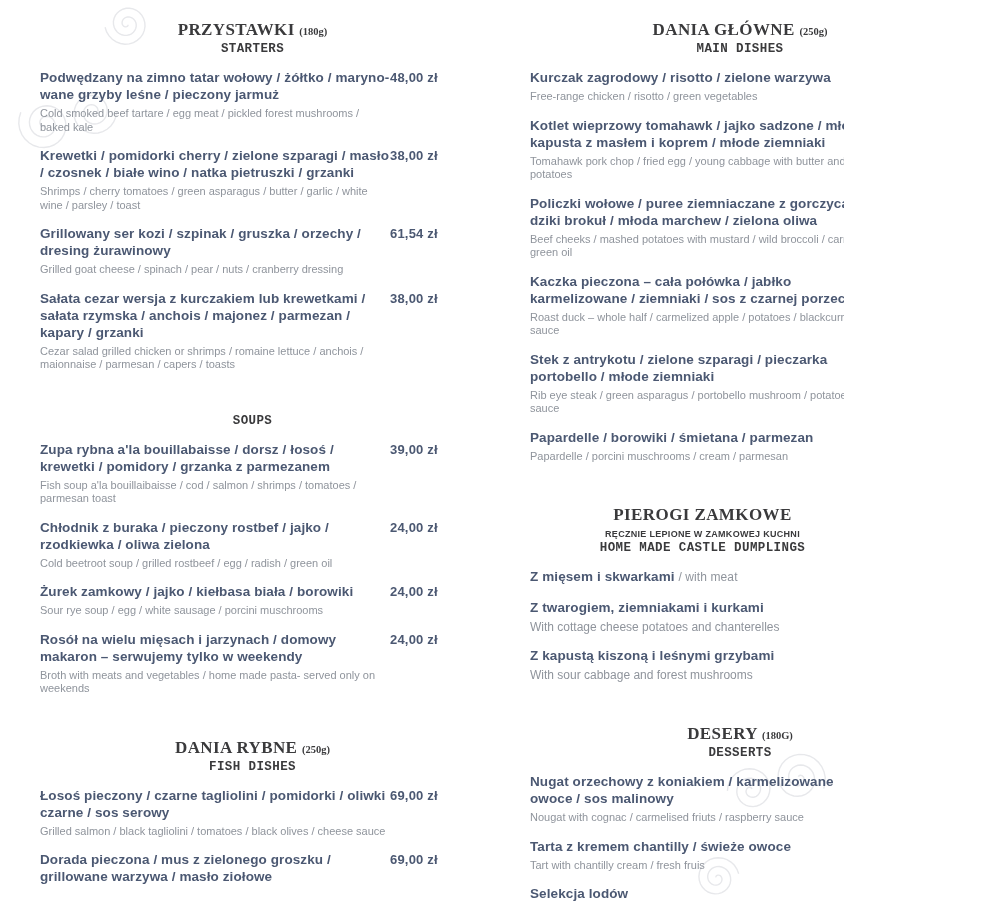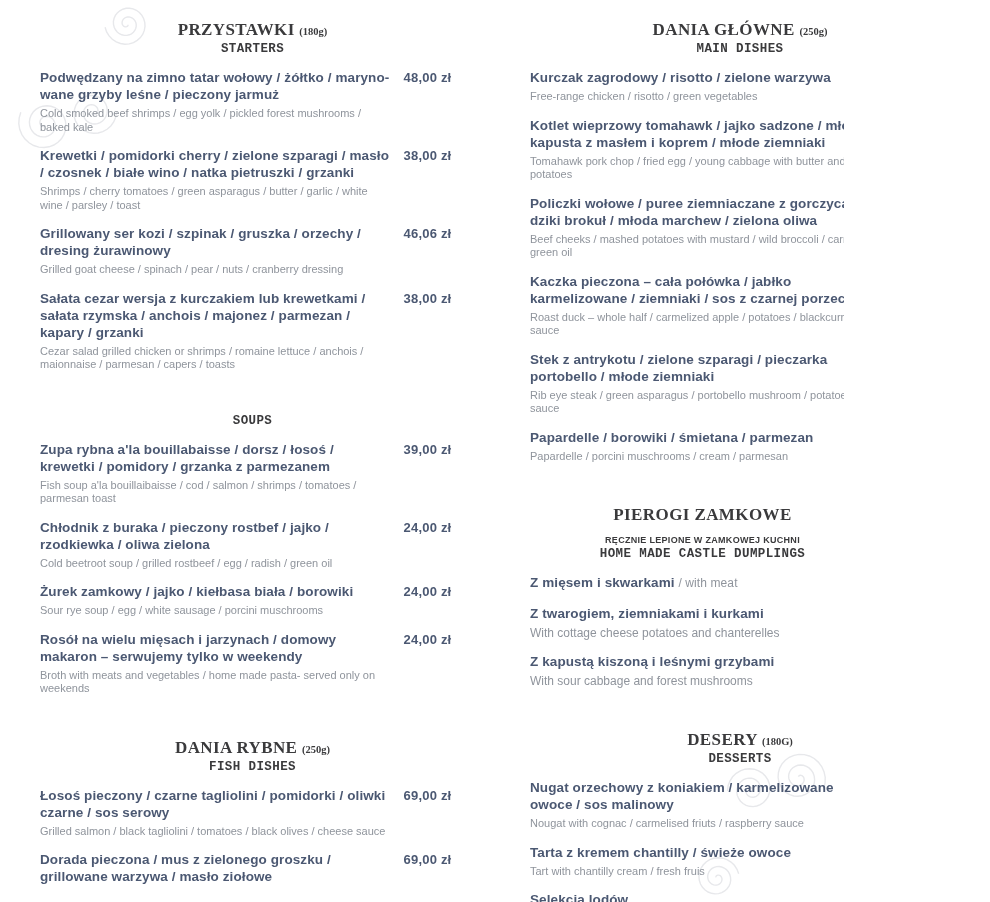--- a/index.html
+++ b/index.html
@@ -16,25 +16,25 @@
   .sec-head{text-align:center;margin-bottom:8px}
   .sec-title{margin:0;font-family:"Liberation Serif","DejaVu Serif",serif;font-size:17px;
              font-weight:700;color:var(--heading,#3a3a3c);letter-spacing:.4px}
   .portion{font-size:10.5px;letter-spacing:0}
   .sec-sub{font-family:Liberation Mono, monospace;font-size:12.5px;font-weight:700;
            color:var(--heading,#3a3a3c);margin-top:2px;letter-spacing:.4px}
   .item{display:flex;align-items:flex-start;margin-top:13px}
   .item-body{flex:1;}
   .item-name{font-size:13.5px;font-weight:700;color:var(--item,#4b5872);line-height:17px;letter-spacing:.1px}
   .item-desc{font-size:11px;color:var(--desc,#8f949c);line-height:13.5px;margin-top:4px}
-  .item-price{width:75px;text-align:center;font-size:13px;font-weight:700;color:var(--item,#4b5872);
+  .item-price{width:75px;text-align:left;font-size:13px;font-weight:700;color:var(--item,#4b5872);
               padding-top:1px;letter-spacing:.2px;white-space:nowrap}
   .pierogi-head{display:flex;margin-bottom:2px}
   .pierogi-head .head-body{flex:1;text-align:center}
-  .sec-note{font-size:9px;font-weight:700;color:var(--heading,#3a3a3c);letter-spacing:.3px;margin-top:10px}
+  .sec-note{font-size:9px;font-weight:700;color:var(--heading,#3a3a3c);letter-spacing:.3px;margin-top:4px}
   .pierogi .item{}
   .pierogi .item-desc{font-size:12px;line-height:14px}
   .inline-desc{font-size:12px;font-weight:400;color:var(--desc,#8f949c)}
 </style>
 </head>
 <body>
 
 <div class="page">
 
   <svg id="orn-tl" class="ornament" width="230" height="210" viewBox="0 0 230 210">
@@ -53,37 +53,37 @@
     <div class="col-left">
 
       <section class="section">
         <header class="sec-head">
           <h2 class="sec-title"><span>PRZYSTAWKI</span> <span class="portion">(180g)</span></h2>
           <div class="sec-sub">STARTERS</div>
         </header>
         <div class="item">
           <div class="item-body">
             <div class="item-name">Podwędzany na zimno tatar wołowy / żółtko / maryno-wane grzyby leśne / pieczony jarmuż</div>
-            <div class="item-desc">Cold smoked beef shrimps / egg yolk / pickled forest mushrooms / baked kale</div>
+            <div class="item-desc">Cold smoked beef tartare / egg meat / pickled forest mushrooms / baked kale</div>
           </div>
           <div class="item-price">48,00 zł</div>
         </div>
         <div class="item">
           <div class="item-body">
             <div class="item-name">Krewetki / pomidorki cherry / zielone szparagi / masło / czosnek / białe wino / natka pietruszki / grzanki</div>
             <div class="item-desc">Shrimps / cherry tomatoes / green asparagus / butter / garlic / white wine / parsley / toast</div>
           </div>
           <div class="item-price">38,00 zł</div>
         </div>
         <div class="item">
           <div class="item-body">
             <div class="item-name">Grillowany ser kozi / szpinak / gruszka / orzechy / dresing żurawinowy</div>
             <div class="item-desc">Grilled goat cheese / spinach / pear / nuts / cranberry dressing</div>
           </div>
-          <div class="item-price">46,06 zł</div>
+          <div class="item-price">61,54 zł</div>
         </div>
         <div class="item">
           <div class="item-body">
             <div class="item-name">Sałata cezar wersja z kurczakiem lub krewetkami / sałata rzymska / anchois / majonez / parmezan / kapary / grzanki</div>
             <div class="item-desc">Cezar salad grilled chicken or shrimps / romaine lettuce / anchois / maionnaise / parmesan / capers / toasts</div>
           </div>
           <div class="item-price">38,00 zł</div>
         </div>
       </section>
 

